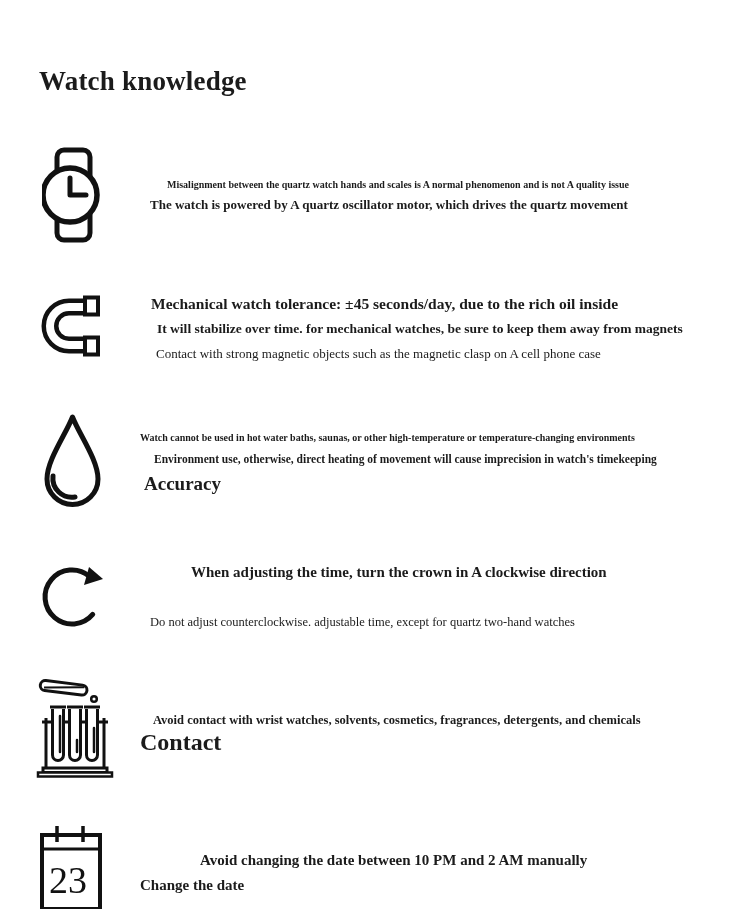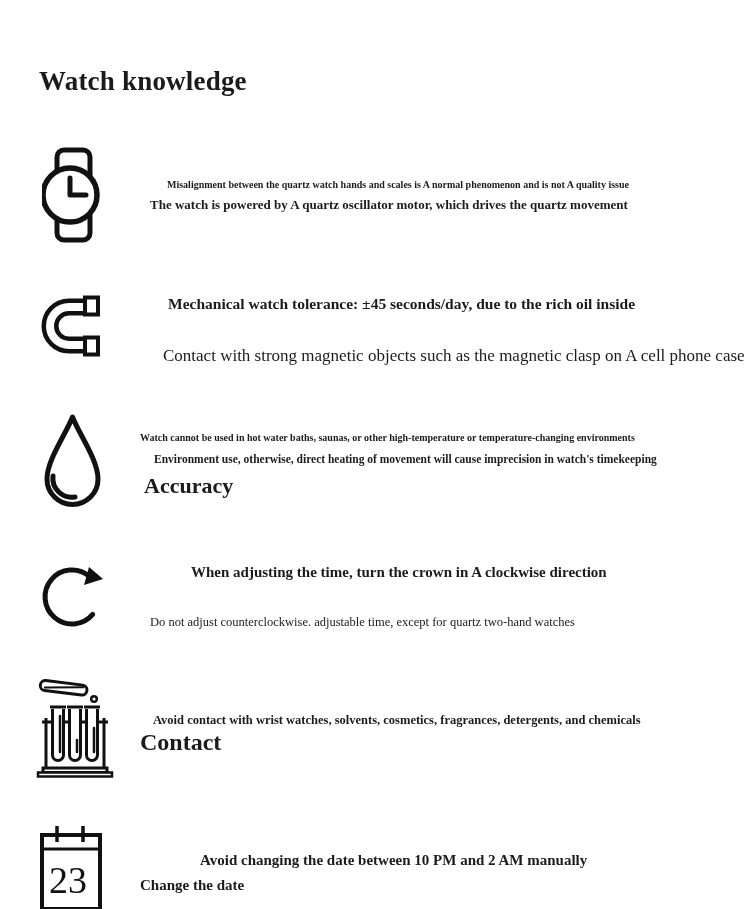--- a/index.html
+++ b/index.html
@@ -19,28 +19,28 @@
   .icon{position:absolute;}
   .icon svg{display:block;}
   
   .page-title{left:39px;top:34px;font-size:27px;font-weight:700;letter-spacing:0.2px;}
   
   .icon-watch{left:42px;top:115px;}
   .s1l1{left:167px;top:147px;font-size:10px;font-weight:700;}
   .s1l2{left:150px;top:165px;font-size:13px;font-weight:700;}
   
   .icon-magnet{left:41px;top:263px;}
-  .s2l1{left:168px;top:263px;font-size:15.5px;font-weight:700;}
+  .s2l1{left:151px;top:263px;font-size:15.5px;font-weight:700;}
   .s2l2{left:157px;top:289px;font-size:13.5px;font-weight:700;}
-  .s2l3{left:163px;top:314px;font-size:17px;font-weight:400;}
+  .s2l3{left:156px;top:314px;font-size:13px;font-weight:400;}
   
   .icon-drop{left:39px;top:380px;}
   .s3l1{left:140px;top:400px;font-size:10px;font-weight:700;}
   .s3l2{left:154px;top:421px;font-size:11.5px;font-weight:600;}
-  .s3l3{left:144px;top:441px;font-size:22px;font-weight:700;}
+  .s3l3{left:144px;top:441px;font-size:19px;font-weight:700;}
   
   .icon-arrow{left:40px;top:523px;}
   .s4l1{left:191px;top:532px;font-size:15px;font-weight:700;}
   .s4l2{left:152px;top:557px;font-size:15px;font-weight:700;}
   .s4l3{left:150px;top:583px;font-size:12.5px;font-weight:400;}
   
   .icon-tubes{left:35px;top:644px;}
   .s5l1{left:153px;top:681px;font-size:12.5px;font-weight:700;text-align:center;}
   .s5l2{left:140px;top:697px;font-size:24px;font-weight:700;}
   
@@ -68,20 +68,21 @@
 
   <div class="icon icon-magnet">
     <svg width="62" height="62" viewBox="0 0 62 62">
       <path d="M46 12 H28 A17 17 0 0 0 28 50 H46" fill="none" stroke="#111" stroke-width="17"></path>
       <path d="M46 12 H28 A17 17 0 0 0 28 50 H46" fill="none" stroke="#fff" stroke-width="8"></path>
       <rect x="44" y="2.5" width="13" height="17" fill="#fff" stroke="#111" stroke-width="4"></rect>
       <rect x="44" y="42.5" width="13" height="17" fill="#fff" stroke="#111" stroke-width="4"></rect>
     </svg>
   </div>
   <div class="txt s2l1">Mechanical watch tolerance: ±45 seconds/day, due to the rich oil inside</div>
+  <div class="txt s2l2">It will stabilize over time. for mechanical watches, be sure to keep them away from magnets</div>
   <div class="txt s2l3">Contact with strong magnetic objects such as the magnetic clasp on A cell phone case</div>
 
   <div class="icon icon-drop">
     <svg width="67" height="99" viewBox="0 0 67 99">
       <path class="stroke" d="M33.5 5 C 27 22 8 48 8 67 A 25.5 25.5 0 0 0 59 67 C 59 48 40 22 33.5 5 Z" stroke-width="5" stroke-linejoin="round"></path>
       <path class="stroke" d="M14 64 A 19 19 0 0 0 36 85" stroke-width="5" stroke-linecap="round"></path>
     </svg>
   </div>
   <div class="txt s3l1">Watch cannot be used in hot water baths, saunas, or other high-temperature or temperature-changing environments</div>
   <div class="txt s3l2">Environment use, otherwise, direct heating of movement will cause imprecision in watch's timekeeping</div>

